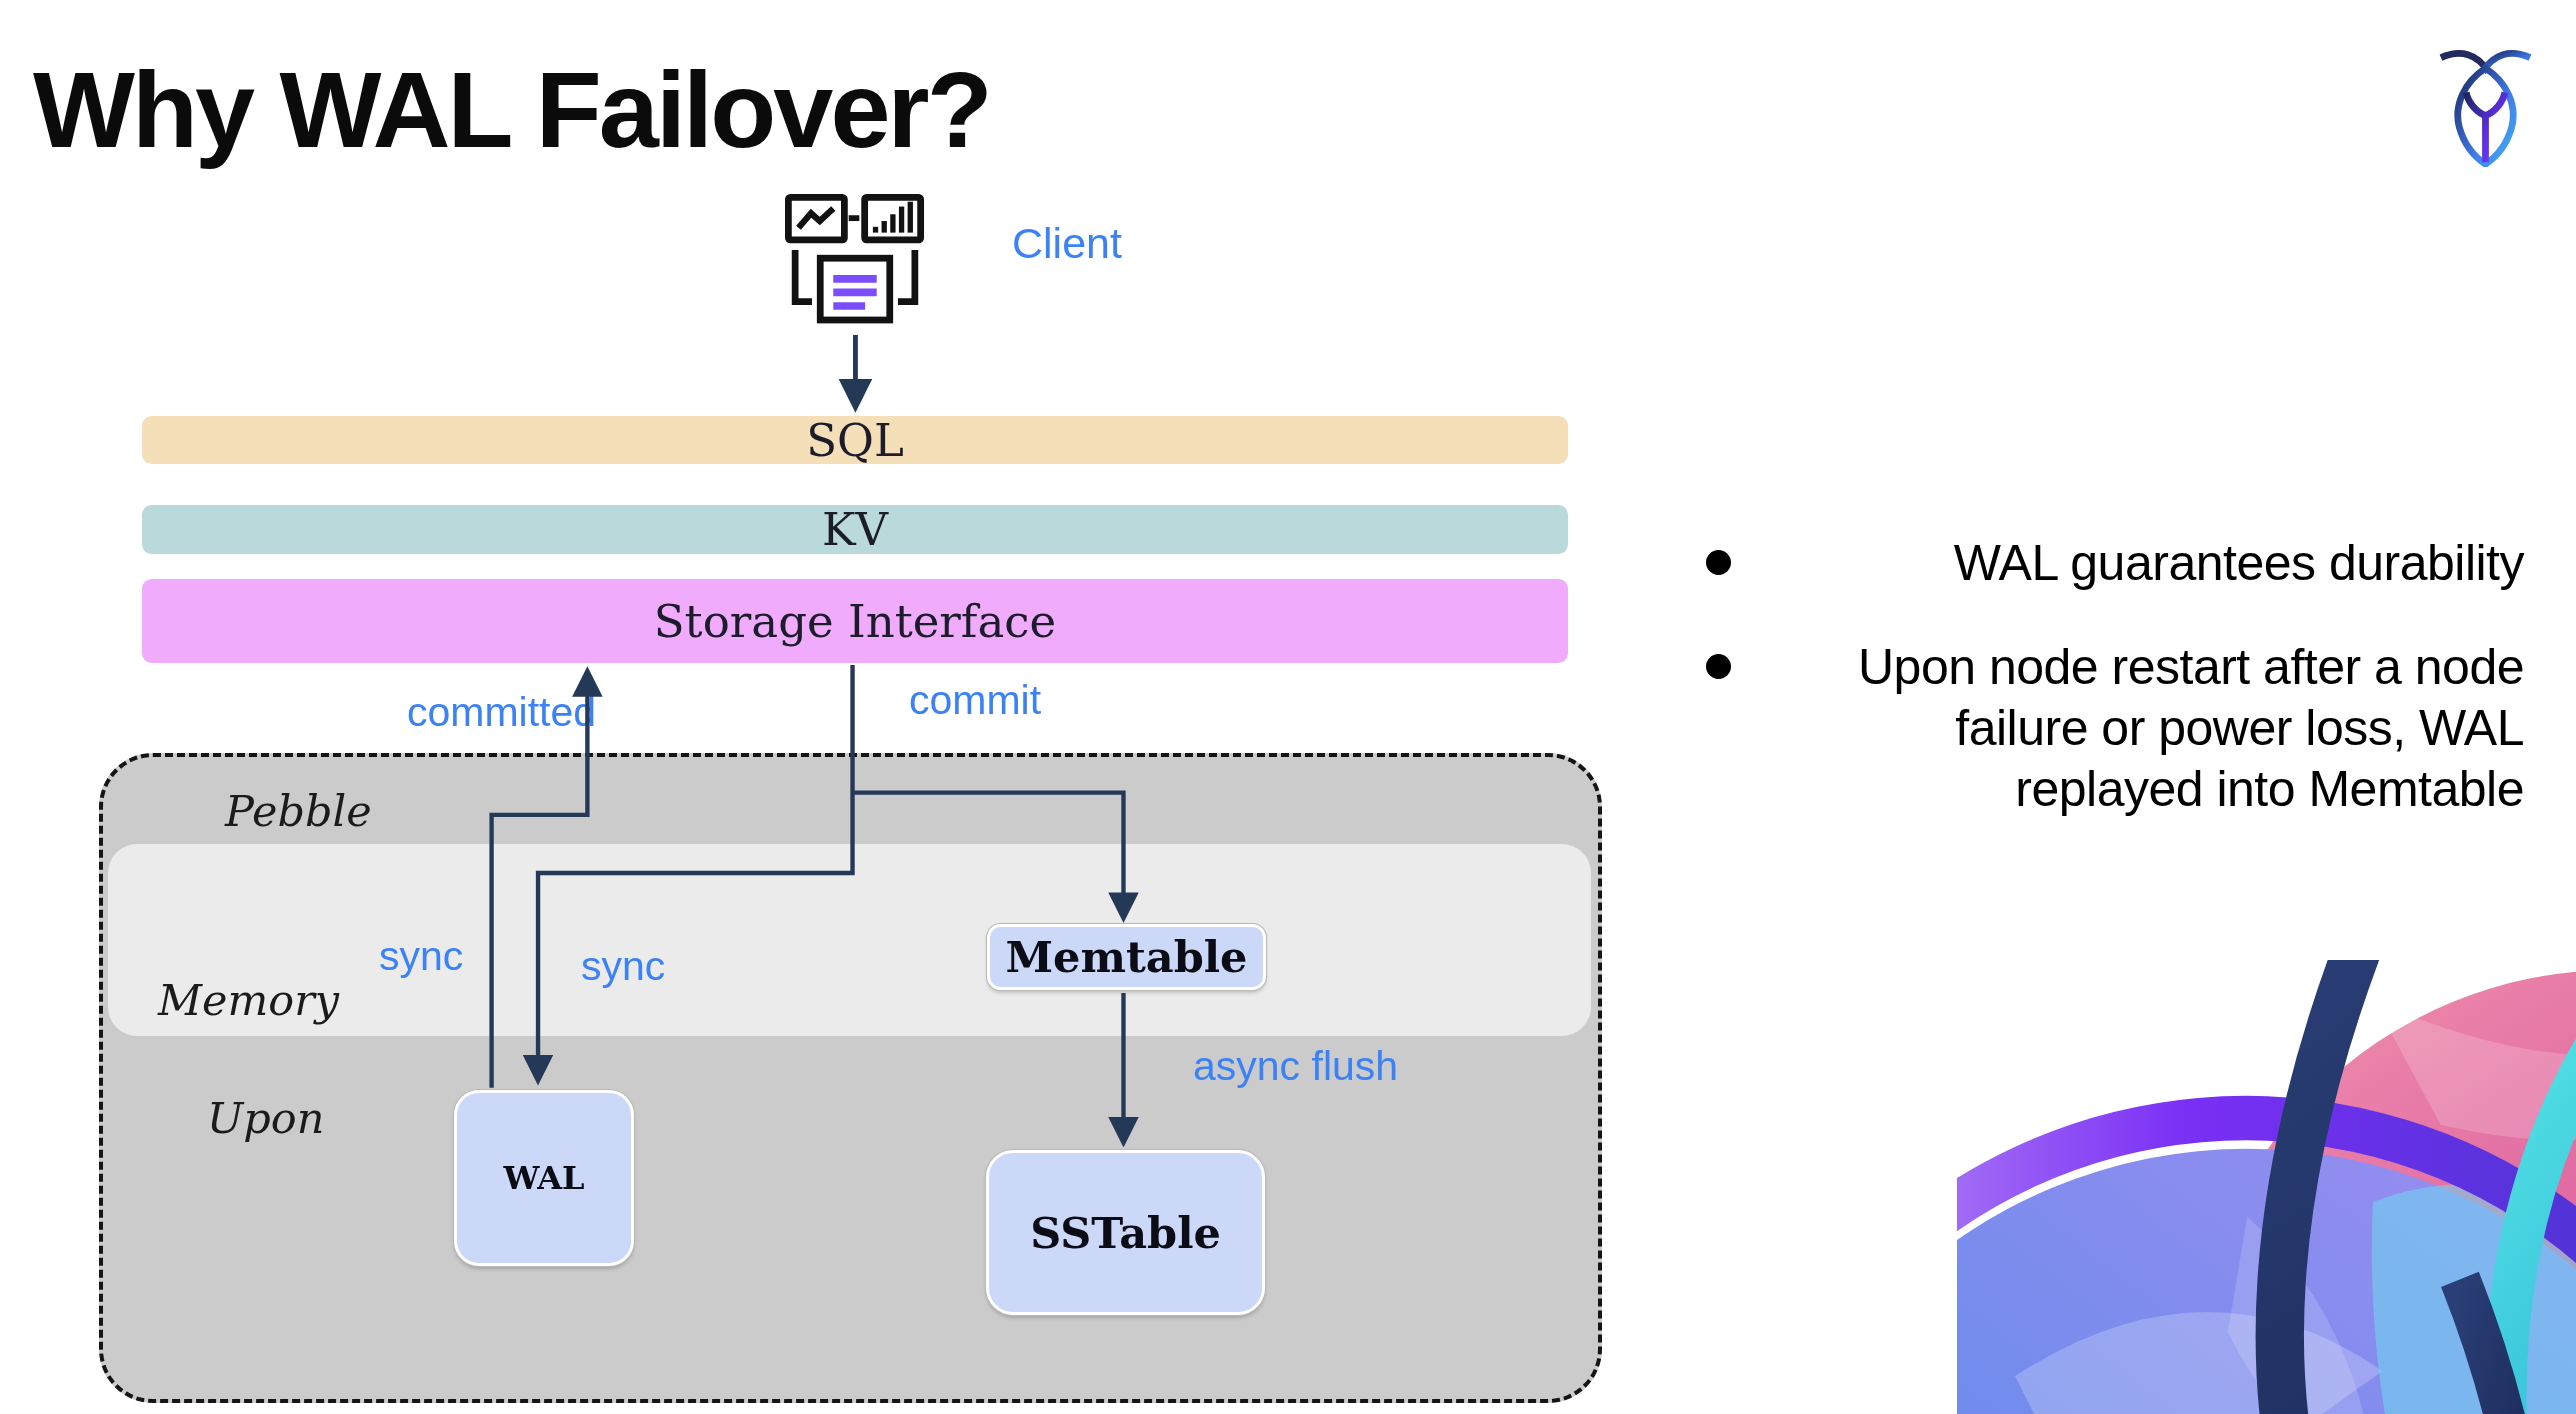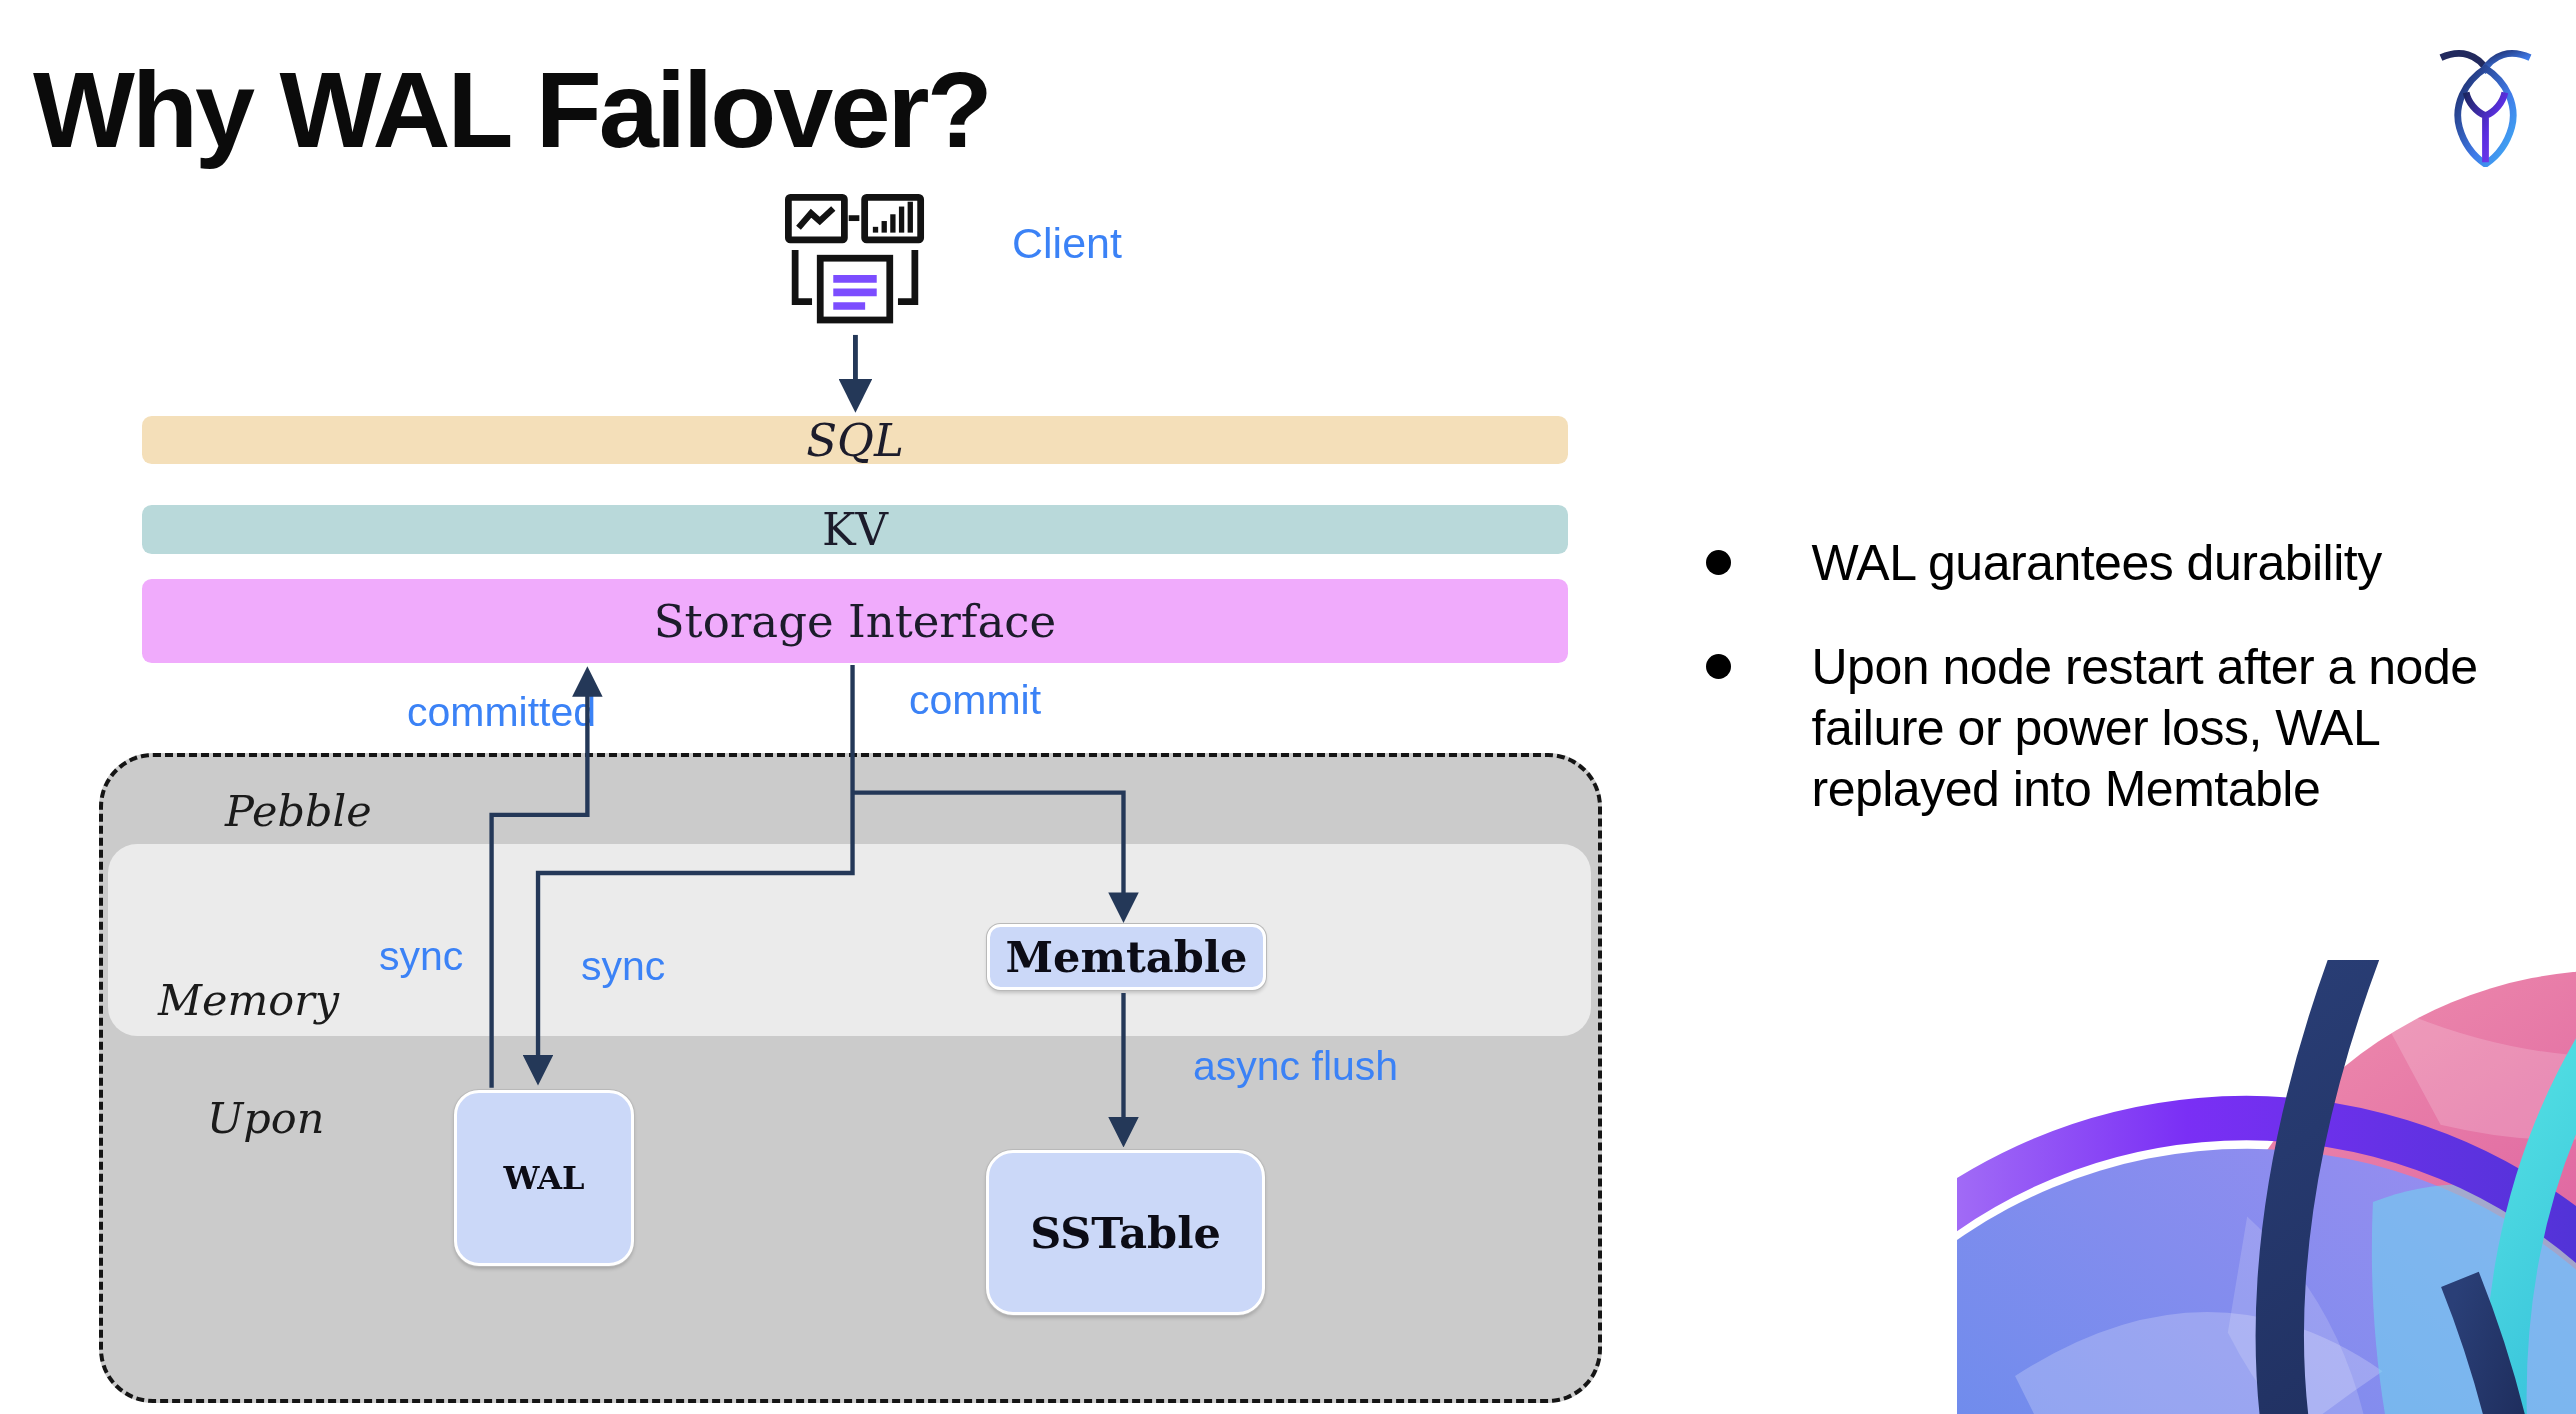--- a/index.html
+++ b/index.html
@@ -8,21 +8,21 @@
   .abs{position:absolute;}
 
   
   #title{left:33px;top:56px;font-size:108px;font-weight:800;letter-spacing:-2.9px;
          color:#0b0b0b;line-height:1;}
 
   
   .layer-bar{left:142px;width:1426px;border-radius:9.7px;display:flex;
              align-items:center;justify-content:center;
              font-family:"DejaVu Serif",serif;font-size:45px;color:#1c1c2b;}
-  #sql-bar{top:416px;height:48px;background:#F4DFB9;font-style:italic;}
+  #sql-bar{top:416px;height:48px;background:#F4DFB9;}
   #kv-bar{top:505px;height:49px;background:#B9D9DA;text-align:center;}
   #storage-bar{top:579px;height:84px;background:#f0abfc;}
 
   
   #pebble{left:99px;top:753px;width:1503px;height:650px;background:#CBCBCB;
           border:4.8px dashed #151515;border-radius:54px;box-sizing:border-box;}
   #memory-band{left:108px;top:844px;width:1483px;height:192px;background:#EBEBEB;
                border-radius:29px;}
   .zone-label{font-family:"DejaVu Serif",serif;font-size:43px;color:#1b1b1b;font-style:italic;}
   #pebble-label{left:225px;top:786px;}
@@ -42,21 +42,21 @@
   .node-box{background:#CBD8F8;border:3.9px solid #ffffff;box-sizing:border-box;
             box-shadow:0 0 0 1px #b9b9b9,0 2.9px 3.9px rgba(0,0,0,.18);
             display:flex;align-items:center;justify-content:center;
             font-family:"DejaVu Serif",serif;font-weight:bold;color:#0c0c16;}
   #box-memtable{left:987px;top:924px;width:279px;height:66px;border-radius:13.5px;font-size:43px;}
   #box-wal{left:454px;top:1090px;width:180px;height:176px;border-radius:25px;font-size:32px;}
   #box-sstable{left:986px;top:1150px;width:279px;height:165px;border-radius:27px;font-size:43px;}
 
   
   #bullets{left:1692px;top:533px;width:832px;}
-  .bullet-item{display:flex;margin-top:43px;}
+  .bullet-item{display:flex;margin-top:43px;text-align:right;}
   .bullet-item:first-child{margin-top:0;}
   .bullet-dot{flex:none;width:25px;height:25px;border-radius:50%;background:#000;
               margin:16.5px 0 0 13.5px;}
   .bullet-text{margin-left:81px;font-size:50px;line-height:61px;color:#000;
                letter-spacing:-0.5px;width:739px;}
 
   svg{display:block;}
   #arrow-overlay{left:0;top:0;pointer-events:none;}
   #client-icon{left:785px;top:194px;}
   #logo{left:2437px;top:46px;}

